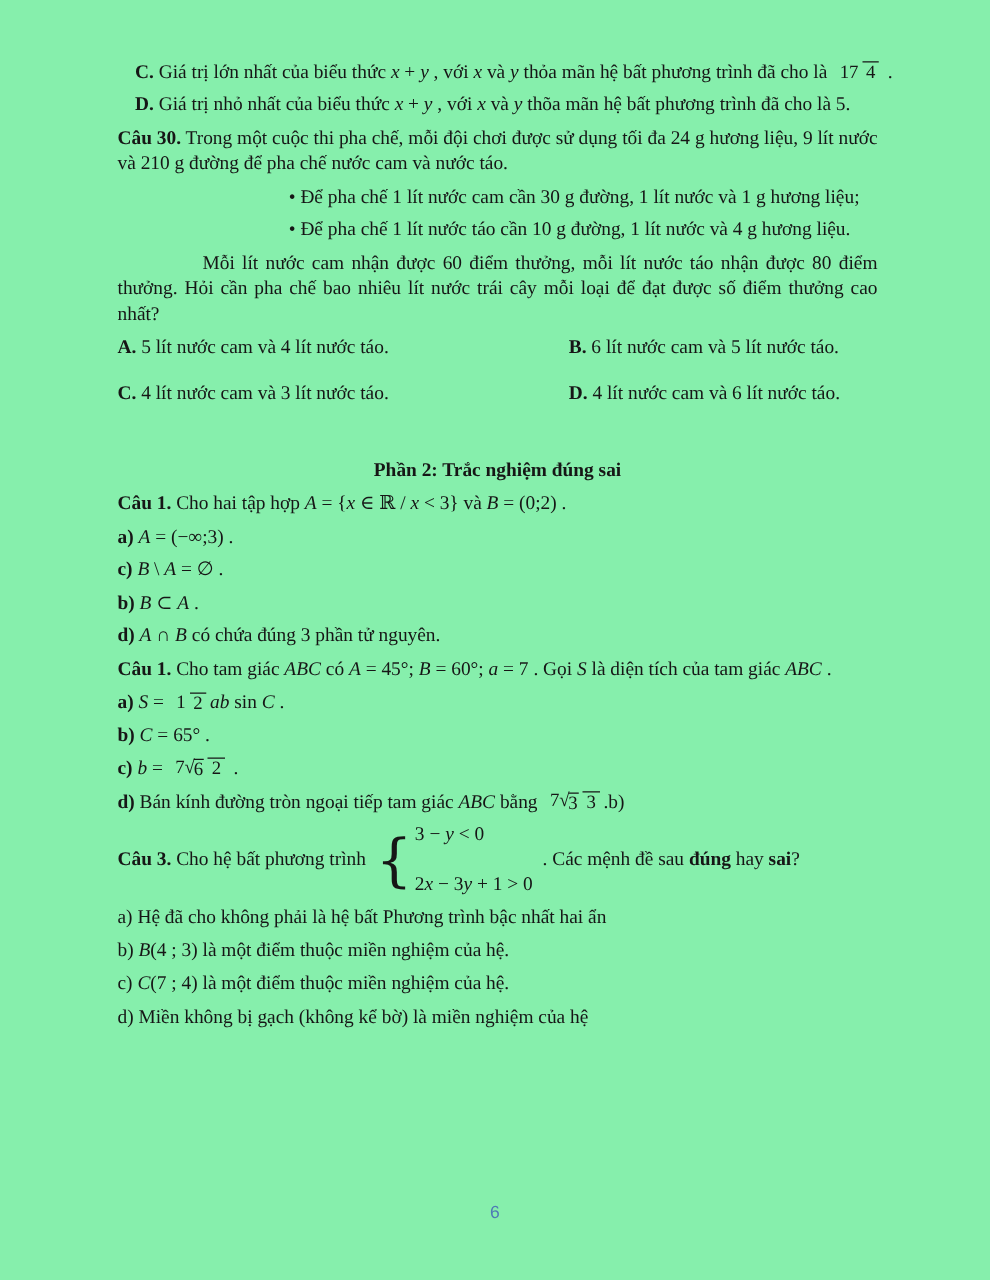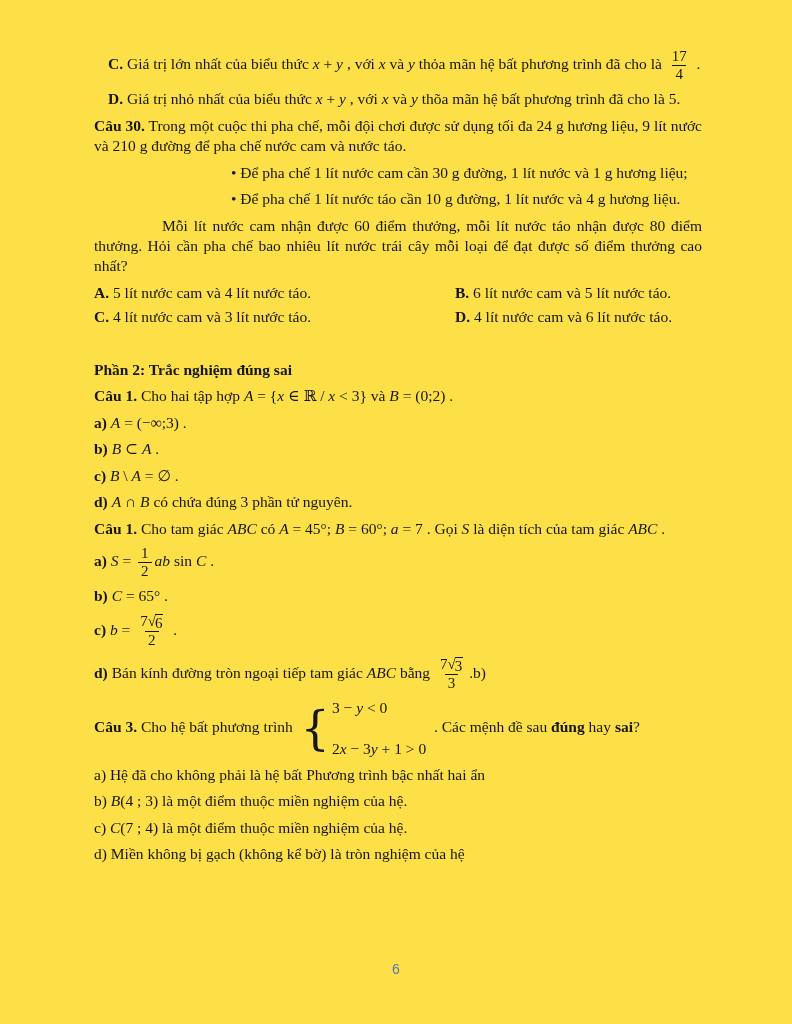--- a/index.html
+++ b/index.html
@@ -1,47 +1,47 @@
 <!DOCTYPE html>
 <html><head>
 <meta charset="utf-8">
 <style>
   html,body{margin:0;padding:0;background:#ffffff;}
   .page{
-    position:relative;width:792px;height:1024px;background:#fde047;overflow:hidden;
+    position:relative;width:792px;height:1024px;background:#86efac;overflow:hidden;
     font-family:"Liberation Serif","DejaVu Serif",serif;
     font-size:15.5px;line-height:1.32;color:#161616;
   }
   .content{position:absolute;left:94px;top:48px;width:608px;}
   p.blk{margin:0 0 6px 0;}
   .b{font-weight:bold;}
   .i{font-style:italic;}
 
   
   .opt-abc{padding-left:14px;margin-bottom:2px;white-space:nowrap;}
 
   
   .q30{text-align:justify;margin-bottom:0;}
   .bullet{padding-left:137px;margin-bottom:0;}
   .q30q{margin-left:63px;text-indent:68px;text-align:justify;margin-bottom:5px;}
 
   
-  .optgrid{display:grid;grid-template-columns:361px auto;row-gap:4px;margin:0 0 32px 0;}
+  .optgrid{display:grid;grid-template-columns:361px auto;row-gap:16px;margin:0 0 42px 0;}
   .optgrid p{margin:0;white-space:nowrap;}
 
-  .heading{font-weight:bold;margin-bottom:11px;}
+  .heading{font-weight:bold;margin-bottom:11px;text-align:center;}
   .stmt{margin-bottom:8px;}
   .it1{margin-bottom:5px;}
   .it1d{margin-bottom:10px;}
   .it2{margin-bottom:3px;}
   .stmt3{margin:2px 0 12px 0;}
   .it3{margin-bottom:14px;}
 
   
-  .frac{display:inline-flex;flex-direction:column;align-items:center;vertical-align:middle;
+  .frac{display:inline-flex;flex-direction:row;align-items:center;vertical-align:middle;
         margin:0 3px;line-height:1.14;font-size:0.97em;text-align:center;}
   .frac .num{padding:0 3px;}
   .frac .den{padding:0 3px;border-top:1px solid currentColor;}
 
   
   .sqrt{display:inline-flex;align-items:flex-start;}
   .sqrt .rad{line-height:1.05;}
   .sqrt .radicand{border-top:1px solid currentColor;line-height:1.05;padding:1px 1px 0 0;margin-left:-1px;}
 
   
@@ -69,22 +69,22 @@
       <p class="blk q30q"><span>Mỗi lít nước cam nhận được 60 điểm thưởng, mỗi lít nước táo nhận được 80 điểm thưởng. Hỏi cần pha chế bao nhiêu lít nước trái cây mỗi loại để đạt được số điểm thưởng cao nhất?</span></p>
       <div class="optgrid">
         <p><span class="b ">A.</span><span> 5 lít nước cam và 4 lít nước táo.</span></p>
         <p><span class="b ">B.</span><span> 6 lít nước cam và 5 lít nước táo.</span></p>
         <p><span class="b ">C.</span><span> 4 lít nước cam và 3 lít nước táo.</span></p>
         <p><span class="b ">D.</span><span> 4 lít nước cam và 6 lít nước táo.</span></p>
       </div>
       <p class="blk heading"><span class="b ">Phần 2: Trắc nghiệm đúng sai</span></p>
       <p class="blk stmt"><span class="b ">Câu 1.</span><span> Cho hai tập hợp </span><span class="i">A</span><span> = {</span><span class="i">x</span><span> ∈ ℝ / </span><span class="i">x</span><span> &lt; 3} và </span><span class="i">B</span><span> = (0;2) .</span></p>
       <p class="blk it1"><span class="b ">a)</span><span> </span><span class="i">A</span><span> = (−∞;3) .</span></p>
+      <p class="blk it1"><span class="b ">c)</span><span> </span><span class="i">B</span><span> \ </span><span class="i">A</span><span> = ∅ .</span></p>
       <p class="blk it1"><span class="b ">b)</span><span> </span><span class="i">B</span><span> ⊂ </span><span class="i">A</span><span> .</span></p>
-      <p class="blk it1"><span class="b ">c)</span><span> </span><span class="i">B</span><span> \ </span><span class="i">A</span><span> = ∅ .</span></p>
       <p class="blk it1d"><span class="b ">d)</span><span> </span><span class="i">A</span><span> ∩ </span><span class="i">B</span><span> có chứa đúng 3 phần tử nguyên.</span></p>
       <p class="blk stmt"><span class="b ">Câu 1.</span><span> Cho tam giác </span><span class="i">ABC</span><span> có </span><span class="i">A</span><span> = 45°; </span><span class="i">B</span><span> = 60°; </span><span class="i">a</span><span> = 7 . Gọi </span><span class="i">S</span><span> là diện tích của tam giác </span><span class="i">ABC</span><span> .</span></p>
       <p class="blk it2"><span class="b ">a)</span><span> </span><span class="i">S</span><span> = </span><span class="frac">
           <span class="num"><span>1</span></span>
           <span class="den"><span>2</span></span>
         </span><span class="i">ab</span><span> sin </span><span class="i">C</span><span> .</span></p>
       <p class="blk it2"><span class="b ">b)</span><span> </span><span class="i">C</span><span> = 65° .</span></p>
       <p class="blk it2"><span class="b ">c)</span><span> </span><span class="i">b</span><span> = </span><span class="frac">
           <span class="num"><span>7</span><span class="sqrt">
               <span class="rad">√</span>
@@ -102,16 +102,16 @@
       <p class="blk stmt3"><span class="b ">Câu 3.</span><span> Cho hệ bất phương trình </span><span class="sys">
           <span class="brace">{</span>
           <span class="sys-lines">
             <span class="sys-line"><span>3 − </span><span class="i">y</span><span> &lt; 0</span></span>
             <span class="sys-line"><span>2</span><span class="i">x</span><span> − 3</span><span class="i">y</span><span> + 1 &gt; 0</span></span>
           </span>
         </span><span> . Các mệnh đề sau </span><span class="b ">đúng</span><span> hay </span><span class="b ">sai</span><span>?</span></p>
       <p class="blk it3"><span>a) Hệ đã cho không phải là hệ bất Phương trình bậc nhất hai ẩn</span></p>
       <p class="blk it3"><span>b) </span><span class="i">B</span><span>(4 ; 3) là một điểm thuộc miền nghiệm của hệ.</span></p>
       <p class="blk it3"><span>c) </span><span class="i">C</span><span>(7 ; 4) là một điểm thuộc miền nghiệm của hệ.</span></p>
-      <p class="blk it3"><span>d) Miền không bị gạch (không kể bờ) là tròn nghiệm của hệ</span></p>
+      <p class="blk it3"><span>d) Miền không bị gạch (không kể bờ) là miền nghiệm của hệ</span></p>
     </section>
   <div class="footer">6</div>
 </main>
 
 </body></html>

